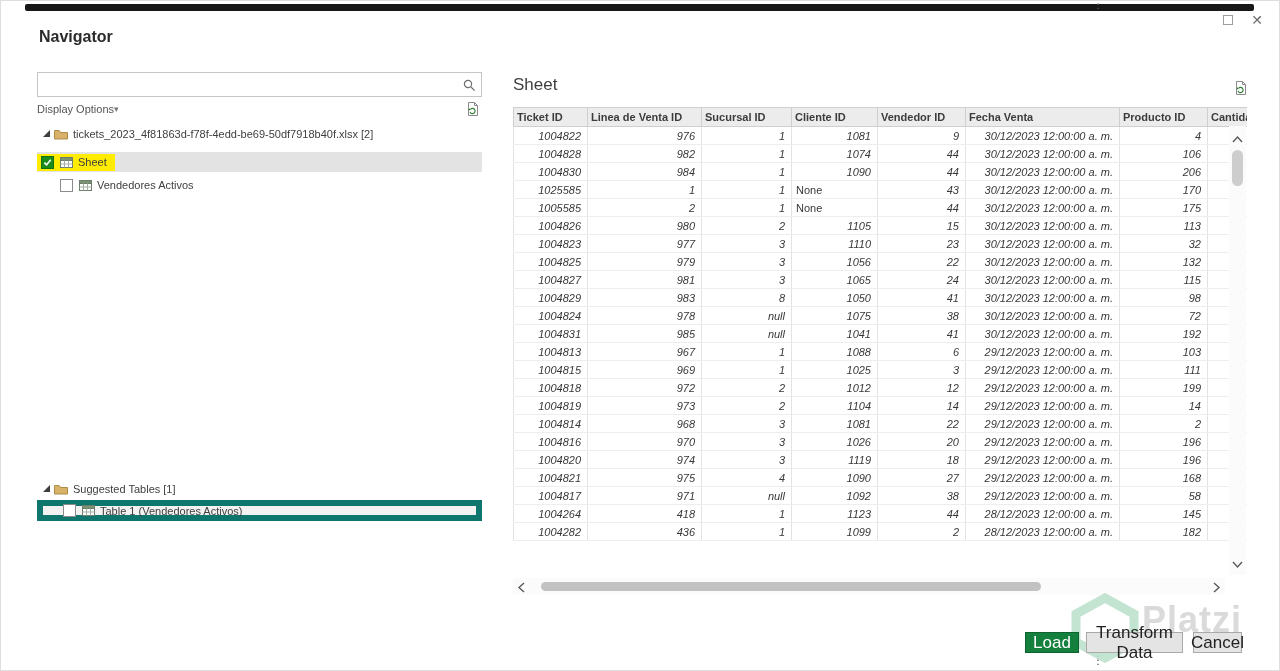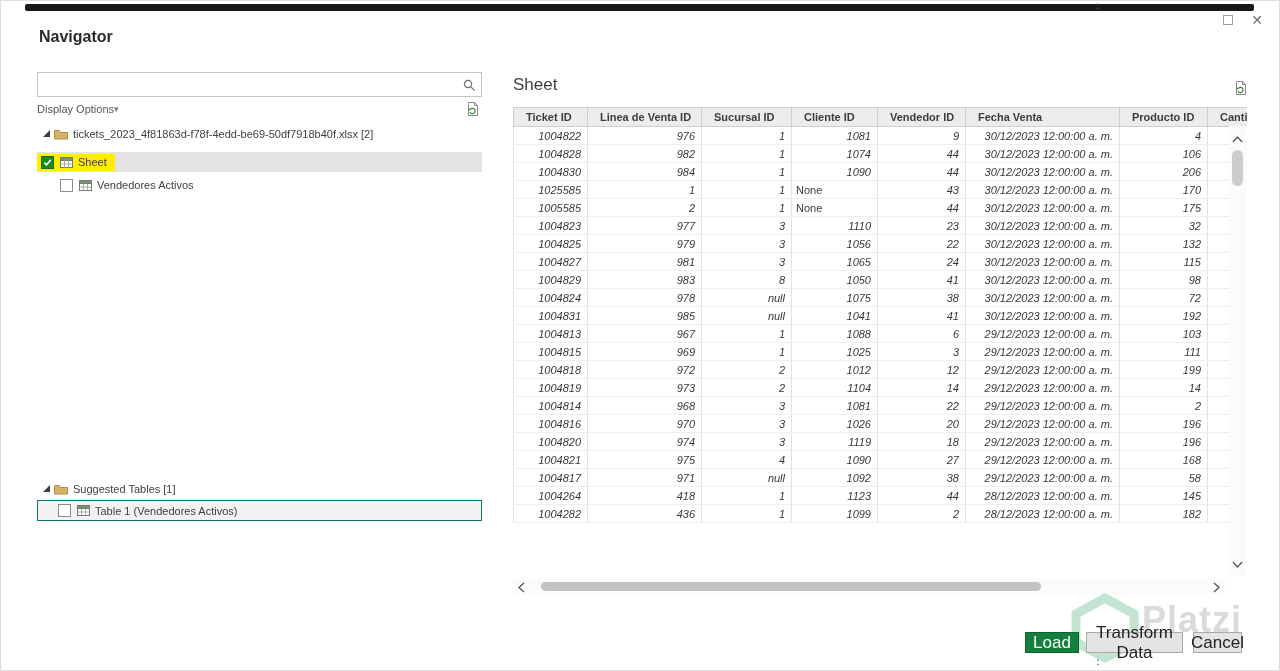--- a/index.html
+++ b/index.html
@@ -26,37 +26,37 @@
   .options-row { position:absolute; left:36px; top:102px; width:445px; height:16px; font-size:11px; color:#555; }
   .display-options { display:inline-flex; align-items:center; cursor:pointer; }
   .chevron-glyph { font-size:9px; color:#777; }
   .refresh-left { position:absolute; right:2px; top:-2px; cursor:pointer; }
 
   .tree-row { position:absolute; display:flex; align-items:center; font-size:11px; color:#404040; }
   .row-source { left:36px; top:124px; width:445px; height:18px; }
   .row-sheet { left:36px; top:151px; width:445px; height:20px; background:#e3e3e3; }
   .row-vendedores { left:36px; top:175px; width:445px; height:18px; }
   .row-suggested { left:36px; top:480px; width:445px; height:16px; }
-  .row-table1 { left:36px; top:499px; width:445px; height:21px; border:1px solid #0f766e; background:#f2f2f2; }
+  .row-table1 { left:36px; top:499px; width:445px; height:21px; border:6px solid #0f766e; background:#f2f2f2; }
 
   .tri { width:0; height:0; border-left:7px solid transparent; border-bottom:7px solid #3d3d3d; margin:0 4px 2px 6px; cursor:pointer; }
   .icon-gap { margin-right:5px; display:inline-flex; }
   .cb { width:13px; height:13px; border:1px solid #8c8c8c; background:#fff; margin:0 6px 0 23px; display:inline-flex; align-items:center; justify-content:center; cursor:pointer; flex:0 0 auto; }
   .cb.checked { background:var(--checkbox-green,#1a8c1a); border-color:#137013; }
   .hl { display:inline-flex; align-items:center; background:var(--highlight-yellow,#ffec00); padding:2px 8px 2px 2px; }
   .hl .cb { margin-left:2px; }
   .row-table1 .cb { margin-left:20px; }
 
   
   .preview-title { position:absolute; left:512px; top:74px; font-size:17px; color:#3f3f3f; }
   .refresh-right { position:absolute; left:1233px; top:79px; cursor:pointer; }
 
   .table-wrap { position:absolute; left:512px; top:106px; width:734px; height:469px; overflow:hidden; }
   table.preview { border-collapse:collapse; table-layout:fixed; width:756px; font-size:11px; }
-  table.preview th { background:#ececec; border:1px solid #cfcfcf; font-weight:700; color:#3c3c3c; text-align:left; padding:2px 12px; height:19px; white-space:nowrap; overflow:hidden; }
+  table.preview th { background:#ececec; border:1px solid #cfcfcf; font-weight:700; color:#3c3c3c; text-align:left; padding:2px 3px; height:19px; white-space:nowrap; overflow:hidden; }
   table.preview td { border-right:1px solid #e3e3e3; border-bottom:1px solid #eeeeee; padding:1px 6px 1px 4px; height:18px; color:#383838; white-space:nowrap; overflow:hidden; }
   table.preview td:first-child { border-left:1px solid #e3e3e3; }
   td.cell-num { text-align:right; font-style:italic; }
   td.cell-text { text-align:left; }
 
   
   .vsb { position:absolute; left:1228px; top:125px; width:17px; height:449px; background:#fbfbfb; }
   .vsb .thumb { position:absolute; left:3px; top:24px; width:11px; height:36px; background:#cdcdcd; border-radius:6px; cursor:pointer; }
   .vsb .arr-up { position:absolute; left:2px; top:4px; cursor:pointer; }
   .vsb .arr-dn { position:absolute; left:2px; bottom:2px; cursor:pointer; }
@@ -264,20 +264,30 @@
             <td class="cell-num">1005585</td>
             <td class="cell-num">2</td>
             <td class="cell-num">1</td>
             <td class="cell-text">None</td>
             <td class="cell-num">44</td>
             <td class="cell-num">30/12/2023 12:00:00 a. m.</td>
             <td class="cell-num">175</td>
             <td class="cell-num"></td>
           </tr>
           <tr>
+            <td class="cell-num">1004826</td>
+            <td class="cell-num">980</td>
+            <td class="cell-num">2</td>
+            <td class="cell-num">1105</td>
+            <td class="cell-num">15</td>
+            <td class="cell-num">30/12/2023 12:00:00 a. m.</td>
+            <td class="cell-num">113</td>
+            <td class="cell-num"></td>
+          </tr>
+          <tr>
             <td class="cell-num">1004823</td>
             <td class="cell-num">977</td>
             <td class="cell-num">3</td>
             <td class="cell-num">1110</td>
             <td class="cell-num">23</td>
             <td class="cell-num">30/12/2023 12:00:00 a. m.</td>
             <td class="cell-num">32</td>
             <td class="cell-num"></td>
           </tr>
           <tr>

